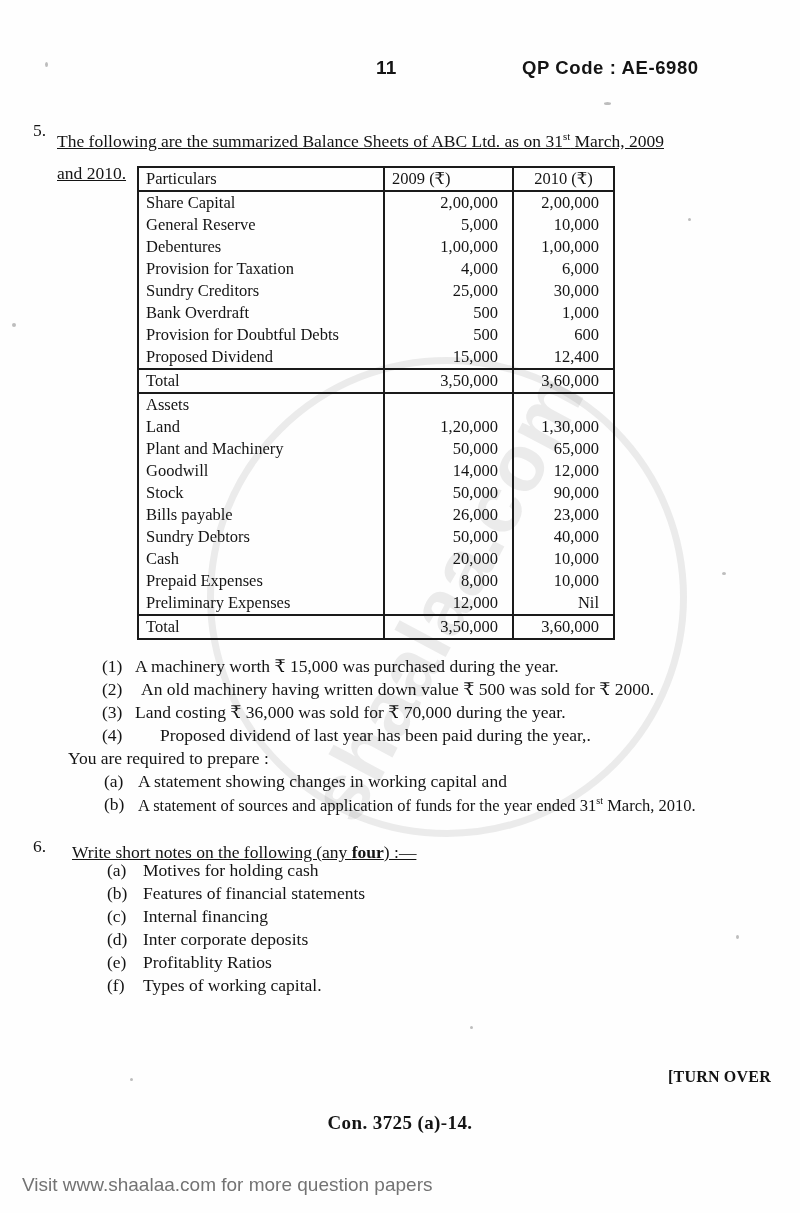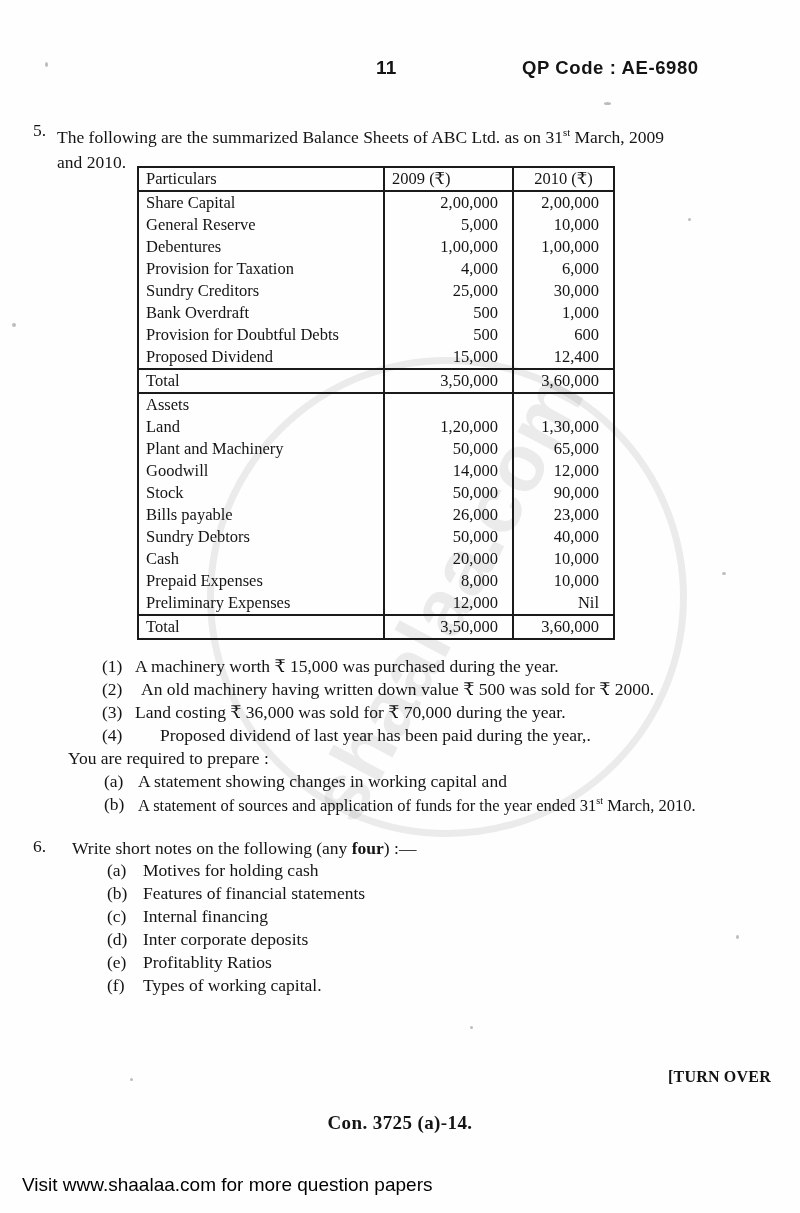--- a/index.html
+++ b/index.html
@@ -67,21 +67,22 @@
   #qp-code { left: 522px; top: 57px; font-size: 18.5px; letter-spacing: 0.6px; }
 
   
   .q-num {
     position: absolute;
     font-size: 17.5px;
   }
   .q-body {
     position: absolute;
     font-size: 17.5px;
-    line-height: 25px;
+    line-height: 32px;
+    text-decoration: underline;
   }
   sup { font-size: 0.62em; vertical-align: super; }
 
   
   #balance-table {
     position: absolute;
     left: 137px;
     top: 166px;
     width: 476px;
     border-collapse: collapse;
@@ -150,21 +151,21 @@
     font-weight: 700;
     font-size: 19px;
     letter-spacing: 0.4px;
   }
   #visit-line {
     position: absolute;
     left: 22px;
     top: 1174px;
     font-family: "Liberation Sans", sans-serif;
     font-size: 19px;
-    color: #000000;
+    color: #737373;
   }
 
   
   .speck {
     position: absolute;
     background: #bdbdbd;
     border-radius: 50%;
     z-index: 1;
   }
 </style>

